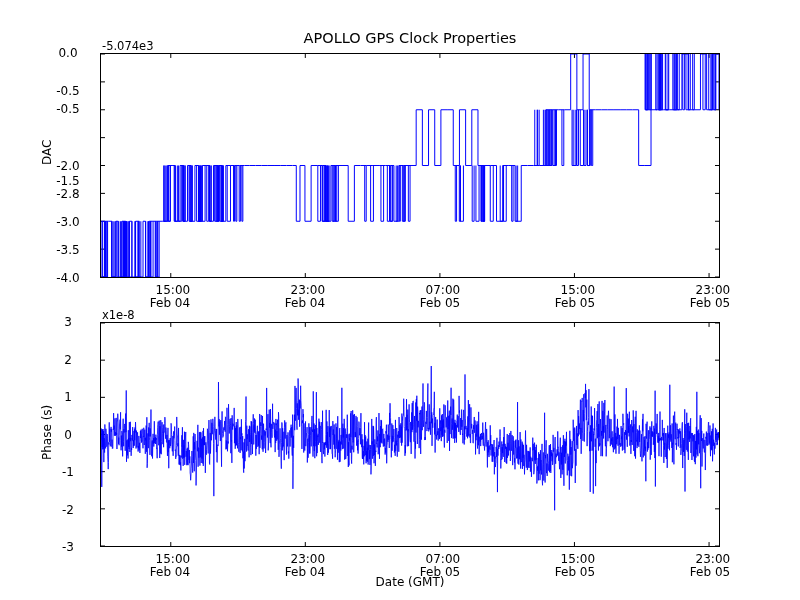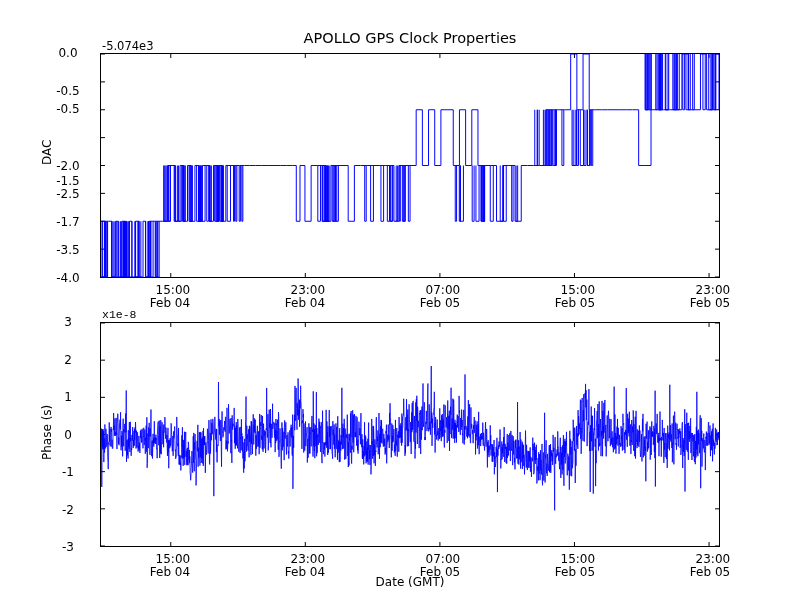--- a/index.html
+++ b/index.html
@@ -104,21 +104,20 @@
     white-space: nowrap;
   }
   #offset-dac {
     left: 102px;
     top: 39px;
     text-align: right;
   }
   #offset-phase {
     left: 102px;
     top: 308px;
-    font-family: Liberation Mono, monospace;
   }
 </style>
 </head>
 <body>
 
 <div id="figure">
 
   <div id="title">APOLLO GPS Clock Properties</div>
 
   <div class="offset-text" id="offset-dac">-5.074e3</div>
@@ -192,22 +191,22 @@
         <path d="M 0.00 118.41 L 0.26 106.49 L 0.52 110.50 L 0.78 165.42 L 1.03 107.56 L 1.29 125.13 L 1.55 107.52 L 1.81 127.54 L 2.07 107.03 L 2.33 127.17 L 2.58 109.08 L 2.84 140.35 L 3.10 116.16 L 3.36 116.48 L 3.62 130.73 L 3.88 102.36 L 4.14 116.86 L 4.39 123.45 L 4.65 126.56 L 4.91 106.72 L 5.17 110.22 L 5.43 113.42 L 5.69 124.81 L 5.94 123.13 L 6.20 112.06 L 6.46 116.15 L 6.72 135.10 L 6.98 140.48 L 7.24 147.44 L 7.49 140.77 L 7.75 120.42 L 8.01 122.64 L 8.27 100.24 L 8.53 119.93 L 8.79 119.24 L 9.05 106.68 L 9.30 124.47 L 9.56 121.72 L 9.82 119.93 L 10.08 104.81 L 10.34 109.69 L 10.60 107.31 L 10.85 124.78 L 11.11 117.65 L 11.37 126.63 L 11.63 125.81 L 11.89 126.43 L 12.15 106.82 L 12.41 107.67 L 12.66 90.93 L 12.92 107.15 L 13.18 103.49 L 13.44 113.78 L 13.70 107.49 L 13.96 96.22 L 14.21 110.29 L 14.47 113.84 L 14.73 110.06 L 14.99 112.51 L 15.25 95.74 L 15.51 112.66 L 15.76 111.36 L 16.02 127.16 L 16.28 99.20 L 16.54 99.30 L 16.80 91.52 L 17.06 95.46 L 17.32 106.87 L 17.57 122.00 L 17.83 115.61 L 18.09 123.32 L 18.35 113.82 L 18.61 101.82 L 18.87 99.93 L 19.12 97.47 L 19.38 107.26 L 19.64 90.06 L 19.90 118.34 L 20.16 128.46 L 20.42 113.58 L 20.68 124.74 L 20.93 109.12 L 21.19 110.52 L 21.45 112.27 L 21.71 134.57 L 21.97 106.40 L 22.23 96.58 L 22.48 119.55 L 22.74 124.31 L 23.00 107.06 L 23.26 110.42 L 23.52 103.32 L 23.78 101.84 L 24.04 108.26 L 24.29 128.93 L 24.55 94.12 L 24.81 91.32 L 25.07 110.21 L 25.33 68.05 L 25.59 140.08 L 25.84 118.44 L 26.10 131.35 L 26.36 127.76 L 26.62 133.57 L 26.88 117.56 L 27.14 136.70 L 27.39 108.18 L 27.65 124.94 L 27.91 115.99 L 28.17 127.13 L 28.43 100.02 L 28.69 118.87 L 28.95 130.16 L 29.20 119.57 L 29.46 99.70 L 29.72 119.30 L 29.98 115.86 L 30.24 134.00 L 30.50 126.18 L 30.75 128.07 L 31.01 112.94 L 31.27 115.54 L 31.53 118.60 L 31.79 105.04 L 32.05 120.72 L 32.31 126.17 L 32.56 118.21 L 32.82 124.20 L 33.08 108.92 L 33.34 123.71 L 33.60 107.40 L 33.86 118.31 L 34.11 105.38 L 34.37 110.49 L 34.63 99.94 L 34.89 108.19 L 35.15 126.67 L 35.41 113.90 L 35.66 108.57 L 35.92 125.13 L 36.18 125.56 L 36.44 112.92 L 36.70 110.33 L 36.96 123.31 L 37.22 129.70 L 37.47 124.01 L 37.73 126.35 L 37.99 113.94 L 38.25 128.42 L 38.51 120.88 L 38.77 124.15 L 39.02 131.11 L 39.28 119.50 L 39.54 108.93 L 39.80 116.12 L 40.06 107.72 L 40.32 108.99 L 40.58 120.71 L 40.83 112.00 L 41.09 111.41 L 41.35 106.72 L 41.61 119.19 L 41.87 120.55 L 42.13 126.43 L 42.38 114.53 L 42.64 115.08 L 42.90 105.71 L 43.16 120.16 L 43.42 123.12 L 43.68 115.66 L 43.93 107.60 L 44.19 116.28 L 44.45 131.98 L 44.71 115.77 L 44.97 118.54 L 45.23 103.54 L 45.49 104.82 L 45.74 129.95 L 46.00 95.11 L 46.26 146.09 L 46.52 141.82 L 46.78 127.10 L 47.04 111.40 L 47.29 122.37 L 47.55 126.26 L 47.81 105.38 L 48.07 114.34 L 48.33 100.74 L 48.59 115.92 L 48.85 118.91 L 49.10 133.08 L 49.36 106.38 L 49.62 114.42 L 49.88 105.04 L 50.14 87.31 L 50.40 118.04 L 50.65 132.02 L 50.91 134.50 L 51.17 121.13 L 51.43 118.53 L 51.69 136.76 L 51.95 124.12 L 52.21 111.84 L 52.46 121.67 L 52.72 116.03 L 52.98 124.67 L 53.24 116.74 L 53.50 99.11 L 53.76 121.34 L 54.01 116.10 L 54.27 118.96 L 54.53 115.07 L 54.79 122.06 L 55.05 112.64 L 55.31 117.76 L 55.56 116.23 L 55.82 126.78 L 56.08 125.87 L 56.34 136.46 L 56.60 112.85 L 56.86 105.72 L 57.12 102.56 L 57.37 99.49 L 57.63 113.90 L 57.89 123.35 L 58.15 120.65 L 58.41 98.46 L 58.67 103.63 L 58.92 136.22 L 59.18 104.22 L 59.44 120.42 L 59.70 131.62 L 59.96 98.02 L 60.22 123.36 L 60.48 132.41 L 60.73 119.58 L 60.99 102.68 L 61.25 100.06 L 61.51 105.33 L 61.77 111.83 L 62.03 122.30 L 62.28 115.44 L 62.54 102.47 L 62.80 125.34 L 63.06 109.95 L 63.32 109.80 L 63.58 110.30 L 63.83 101.36 L 64.09 94.97 L 64.35 97.99 L 64.61 112.46 L 64.87 116.78 L 65.13 105.44 L 65.39 108.26 L 65.64 119.91 L 65.90 120.52 L 66.16 112.92 L 66.42 125.21 L 66.68 134.09 L 66.94 115.39 L 67.19 105.83 L 67.45 130.32 L 67.71 118.34 L 67.97 146.53 L 68.23 123.48 L 68.49 117.94 L 68.75 123.44 L 69.00 126.32 L 69.26 116.63 L 69.52 116.04 L 69.78 124.25 L 70.04 119.65 L 70.30 101.21 L 70.55 103.06 L 70.81 112.41 L 71.07 121.05 L 71.33 126.20 L 71.59 129.47 L 71.85 122.35 L 72.11 114.00 L 72.36 133.99 L 72.62 112.36 L 72.88 109.30 L 73.14 116.34 L 73.40 113.42 L 73.66 113.39 L 73.91 104.47 L 74.17 118.61 L 74.43 128.86 L 74.69 127.81 L 74.95 137.10 L 75.21 133.93 L 75.46 134.50 L 75.72 123.59 L 75.98 94.79 L 76.24 106.21 L 76.50 113.49 L 76.76 113.47 L 77.02 124.38 L 77.27 121.32 L 77.53 133.87 L 77.79 105.87 L 78.05 124.81 L 78.31 142.77 L 78.57 133.08 L 78.82 139.06 L 79.08 142.95 L 79.34 133.75 L 79.60 143.48 L 79.86 140.70 L 80.12 148.77 L 80.38 133.77 L 80.63 135.66 L 80.89 122.93 L 81.15 113.23 L 81.41 124.90 L 81.67 105.19 L 81.93 136.95 L 82.18 124.58 L 82.44 144.19 L 82.70 117.93 L 82.96 135.90 L 83.22 123.44 L 83.48 135.70 L 83.73 109.68 L 83.99 143.16 L 84.25 130.81 L 84.51 119.79 L 84.77 115.07 L 85.03 109.96 L 85.29 134.94 L 85.54 129.12 L 85.80 140.34 L 86.06 143.49 L 86.32 126.70 L 86.58 132.47 L 86.84 142.89 L 87.09 125.83 L 87.35 143.44 L 87.61 119.92 L 87.87 122.71 L 88.13 130.53 L 88.39 138.17 L 88.65 128.13 L 88.90 141.49 L 89.16 134.56 L 89.42 151.39 L 89.68 153.28 L 89.94 158.69 L 90.20 154.98 L 90.45 146.42 L 90.71 142.27 L 90.97 136.20 L 91.23 129.13 L 91.49 134.74 L 91.75 149.17 L 92.01 150.97 L 92.26 138.57 L 92.52 114.35 L 92.78 141.23 L 93.04 110.89 L 93.30 119.15 L 93.56 149.60 L 93.81 120.15 L 94.07 127.60 L 94.33 111.98 L 94.59 117.76 L 94.85 134.19 L 95.11 138.72 L 95.36 163.90 L 95.62 154.35 L 95.88 142.30 L 96.14 128.31 L 96.40 118.90 L 96.66 129.43 L 96.92 120.29 L 97.17 102.75 L 97.43 145.01 L 97.69 134.11 L 97.95 125.71 L 98.21 135.91 L 98.47 114.51 L 98.72 110.15 L 98.98 125.45 L 99.24 143.96 L 99.50 109.86 L 99.76 113.48 L 100.02 135.54 L 100.28 110.36 L 100.53 141.24 L 100.79 125.79 L 101.05 116.80 L 101.31 136.83 L 101.57 118.03 L 101.83 115.42 L 102.08 141.72 L 102.34 108.84 L 102.60 144.20 L 102.86 106.10 L 103.12 123.21 L 103.38 119.12 L 103.63 114.33 L 103.89 123.20 L 104.15 114.19 L 104.41 124.03 L 104.67 151.25 L 104.93 133.01 L 105.19 120.38 L 105.44 131.63 L 105.70 132.95 L 105.96 127.39 L 106.22 123.43 L 106.48 121.13 L 106.74 106.71 L 106.99 108.31 L 107.25 116.96 L 107.51 131.65 L 107.77 118.81 L 108.03 107.08 L 108.29 97.93 L 108.55 108.29 L 108.80 141.58 L 109.06 142.73 L 109.32 122.99 L 109.58 110.94 L 109.84 131.73 L 110.10 122.11 L 110.35 97.21 L 110.61 116.33 L 110.87 118.32 L 111.13 100.75 L 111.39 101.51 L 111.65 112.23 L 111.90 107.68 L 112.16 96.71 L 112.42 99.02 L 112.68 104.70 L 112.94 121.62 L 113.20 174.70 L 113.46 114.97 L 113.71 111.08 L 113.97 105.90 L 114.23 94.69 L 114.49 104.80 L 114.75 108.39 L 115.01 117.51 L 115.26 117.62 L 115.52 107.06 L 115.78 130.27 L 116.04 106.86 L 116.30 139.86 L 116.56 140.66 L 116.82 124.73 L 117.07 122.77 L 117.33 123.67 L 117.59 123.89 L 117.85 59.62 L 118.11 93.60 L 118.37 104.38 L 118.62 97.07 L 118.88 112.73 L 119.14 99.58 L 119.40 110.34 L 119.66 118.73 L 119.92 119.11 L 120.18 97.98 L 120.43 104.62 L 120.69 129.22 L 120.95 145.01 L 121.21 101.00 L 121.47 89.18 L 121.73 107.84 L 121.98 111.28 L 122.24 115.42 L 122.50 114.46 L 122.76 114.21 L 123.02 106.79 L 123.28 105.32 L 123.53 108.19 L 123.79 103.37 L 124.05 98.86 L 124.31 106.33 L 124.57 109.72 L 124.83 94.65 L 125.09 95.03 L 125.34 127.51 L 125.60 118.52 L 125.86 118.99 L 126.12 126.92 L 126.38 85.57 L 126.64 102.49 L 126.89 129.45 L 127.15 123.48 L 127.41 119.46 L 127.67 121.52 L 127.93 81.86 L 128.19 92.64 L 128.45 102.38 L 128.70 111.48 L 128.96 104.78 L 129.22 98.40 L 129.48 96.79 L 129.74 101.15 L 130.00 103.24 L 130.25 131.37 L 130.51 95.86 L 130.77 119.38 L 131.03 118.40 L 131.29 141.16 L 131.55 93.12 L 131.80 97.92 L 132.06 107.54 L 132.32 101.55 L 132.58 101.80 L 132.84 102.14 L 133.10 102.32 L 133.36 104.26 L 133.61 85.67 L 133.87 121.28 L 134.13 104.05 L 134.39 105.53 L 134.65 126.90 L 134.91 106.09 L 135.16 124.05 L 135.42 107.87 L 135.68 99.95 L 135.94 123.23 L 136.20 103.23 L 136.46 116.56 L 136.72 121.69 L 136.97 126.47 L 137.23 96.80 L 137.49 105.78 L 137.75 120.32 L 138.01 122.89 L 138.27 129.89 L 138.52 126.03 L 138.78 122.39 L 139.04 105.32 L 139.30 112.97 L 139.56 131.10 L 139.82 115.24 L 140.08 116.99 L 140.33 104.75 L 140.59 128.38 L 140.85 97.14 L 141.11 113.45 L 141.37 111.36 L 141.63 126.29 L 141.88 129.67 L 142.14 114.11 L 142.40 136.48 L 142.66 129.81 L 142.92 147.64 L 143.18 151.00 L 143.43 120.43 L 143.69 146.78 L 143.95 128.47 L 144.21 116.90 L 144.47 139.45 L 144.73 128.73 L 144.99 99.45 L 145.24 97.58 L 145.50 74.20 L 145.76 114.65 L 146.02 129.67 L 146.28 103.61 L 146.54 117.20 L 146.79 112.31 L 147.05 123.56 L 147.31 122.97 L 147.57 128.69 L 147.83 107.94 L 148.09 107.17 L 148.35 126.43 L 148.60 135.52 L 148.86 103.66 L 149.12 120.00 L 149.38 104.29 L 149.64 110.73 L 149.90 112.55 L 150.15 125.28 L 150.41 133.34 L 150.67 98.96 L 150.93 122.13 L 151.19 99.73 L 151.45 107.75 L 151.70 120.48 L 151.96 132.22 L 152.22 110.23 L 152.48 98.68 L 152.74 92.09 L 153.00 101.37 L 153.26 122.53 L 153.51 103.30 L 153.77 109.44 L 154.03 96.33 L 154.29 110.79 L 154.55 101.19 L 154.81 97.56 L 155.06 112.43 L 155.32 133.86 L 155.58 112.96 L 155.84 126.94 L 156.10 112.95 L 156.36 110.03 L 156.62 108.53 L 156.87 103.69 L 157.13 112.18 L 157.39 124.98 L 157.65 109.47 L 157.91 123.76 L 158.17 121.42 L 158.42 109.41 L 158.68 132.39 L 158.94 107.33 L 159.20 91.79 L 159.46 126.04 L 159.72 111.86 L 159.97 104.68 L 160.23 100.25 L 160.49 103.90 L 160.75 92.90 L 161.01 117.65 L 161.27 113.60 L 161.53 119.10 L 161.78 127.46 L 162.04 93.80 L 162.30 120.97 L 162.56 129.93 L 162.82 124.59 L 163.08 101.56 L 163.33 110.19 L 163.59 126.57 L 163.85 120.74 L 164.11 108.31 L 164.37 109.45 L 164.63 113.53 L 164.89 109.47 L 165.14 131.16 L 165.40 119.82 L 165.66 106.58 L 165.92 107.88 L 166.18 65.52 L 166.44 102.93 L 166.69 106.71 L 166.95 115.56 L 167.21 112.12 L 167.47 91.95 L 167.73 128.51 L 167.99 124.03 L 168.25 114.87 L 168.50 104.73 L 168.76 87.38 L 169.02 105.51 L 169.28 100.79 L 169.54 117.34 L 169.80 121.17 L 170.05 86.80 L 170.31 119.87 L 170.57 125.45 L 170.83 101.74 L 171.09 104.05 L 171.35 110.62 L 171.60 115.79 L 171.86 101.54 L 172.12 81.47 L 172.38 106.84 L 172.64 103.18 L 172.90 102.50 L 173.16 100.16 L 173.41 99.84 L 173.67 103.86 L 173.93 113.59 L 174.19 115.54 L 174.45 101.06 L 174.71 130.26 L 174.96 107.64 L 175.22 121.11 L 175.48 96.80 L 175.74 102.98 L 176.00 101.46 L 176.26 118.86 L 176.52 109.11 L 176.77 117.41 L 177.03 97.51 L 177.29 102.46 L 177.55 109.92 L 177.81 127.96 L 178.07 89.99 L 178.32 94.89 L 178.58 135.04 L 178.84 122.97 L 179.10 118.61 L 179.36 118.52 L 179.62 106.29 L 179.87 116.74 L 180.13 118.89 L 180.39 125.41 L 180.65 138.37 L 180.91 146.98 L 181.17 120.75 L 181.43 100.35 L 181.68 101.82 L 181.94 128.52 L 182.20 106.17 L 182.46 125.46 L 182.72 123.53 L 182.98 124.13 L 183.23 120.02 L 183.49 109.73 L 183.75 138.36 L 184.01 105.24 L 184.27 98.31 L 184.53 101.87 L 184.79 116.64 L 185.04 102.25 L 185.30 101.37 L 185.56 100.28 L 185.82 125.22 L 186.08 132.80 L 186.34 114.52 L 186.59 113.07 L 186.85 119.20 L 187.11 124.50 L 187.37 120.91 L 187.63 110.33 L 187.89 131.59 L 188.15 129.50 L 188.40 136.88 L 188.66 131.54 L 188.92 114.44 L 189.18 113.83 L 189.44 108.26 L 189.70 124.66 L 189.95 116.81 L 190.21 106.54 L 190.47 107.28 L 190.73 102.59 L 190.99 115.52 L 191.25 105.08 L 191.50 125.86 L 191.76 133.49 L 192.02 133.88 L 192.28 92.44 L 192.54 167.32 L 192.80 141.02 L 193.06 113.81 L 193.31 126.02 L 193.57 107.98 L 193.83 102.22 L 194.09 92.50 L 194.35 108.16 L 194.61 63.49 L 194.86 95.14 L 195.12 98.57 L 195.38 75.63 L 195.64 66.12 L 195.90 65.52 L 196.16 86.26 L 196.42 103.62 L 196.67 107.62 L 196.93 81.09 L 197.19 93.21 L 197.45 78.04 L 197.71 56.01 L 197.97 62.47 L 198.22 97.63 L 198.48 87.52 L 198.74 93.20 L 199.00 77.32 L 199.26 104.66 L 199.52 78.00 L 199.77 86.20 L 200.03 78.56 L 200.29 63.32 L 200.55 78.28 L 200.81 82.81 L 201.07 97.98 L 201.33 104.78 L 201.58 127.09 L 201.84 102.59 L 202.10 98.29 L 202.36 100.95 L 202.62 86.93 L 202.88 95.16 L 203.13 91.92 L 203.39 130.68 L 203.65 101.20 L 203.91 106.41 L 204.17 124.45 L 204.43 128.75 L 204.69 121.76 L 204.94 115.24 L 205.20 99.35 L 205.46 124.28 L 205.72 116.34 L 205.98 114.99 L 206.24 110.96 L 206.49 110.61 L 206.75 105.08 L 207.01 140.76 L 207.27 126.74 L 207.53 116.70 L 207.79 135.96 L 208.05 120.69 L 208.30 112.56 L 208.56 101.23 L 208.82 111.04 L 209.08 131.55 L 209.34 105.05 L 209.60 131.69 L 209.85 121.03 L 210.11 113.53 L 210.37 108.90 L 210.63 105.09 L 210.89 124.49 L 211.15 109.16 L 211.40 99.66 L 211.66 93.77 L 211.92 108.37 L 212.18 109.93 L 212.44 107.43 L 212.70 134.81 L 212.96 68.95 L 213.21 108.97 L 213.47 124.26 L 213.73 101.42 L 213.99 129.23 L 214.25 107.11 L 214.51 136.40 L 214.76 121.77 L 215.02 102.86 L 215.28 119.61 L 215.54 124.33 L 215.80 123.43 L 216.06 69.77 L 216.32 134.47 L 216.57 105.90 L 216.83 131.23 L 217.09 119.71 L 217.35 113.46 L 217.61 115.12 L 217.87 111.69 L 218.12 122.89 L 218.38 118.17 L 218.64 96.49 L 218.90 111.47 L 219.16 99.68 L 219.42 120.80 L 219.67 106.88 L 219.93 103.80 L 220.19 129.31 L 220.45 130.15 L 220.71 104.58 L 220.97 99.96 L 221.23 107.42 L 221.48 135.75 L 221.74 141.41 L 222.00 121.81 L 222.26 88.47 L 222.52 120.84 L 222.78 120.08 L 223.03 128.78 L 223.29 132.28 L 223.55 121.38 L 223.81 121.13 L 224.07 127.41 L 224.33 120.65 L 224.59 134.75 L 224.84 125.18 L 225.10 120.04 L 225.36 123.20 L 225.62 112.43 L 225.88 87.63 L 226.14 112.45 L 226.39 125.91 L 226.65 99.29 L 226.91 123.41 L 227.17 110.01 L 227.43 133.17 L 227.69 104.05 L 227.94 130.75 L 228.20 130.88 L 228.46 121.68 L 228.72 118.81 L 228.98 87.86 L 229.24 114.95 L 229.50 105.63 L 229.75 127.33 L 230.01 104.46 L 230.27 127.19 L 230.53 110.43 L 230.79 103.82 L 231.05 103.99 L 231.30 104.86 L 231.56 123.18 L 231.82 132.09 L 232.08 132.30 L 232.34 136.94 L 232.60 98.97 L 232.86 113.02 L 233.11 107.48 L 233.37 120.30 L 233.63 122.75 L 233.89 102.36 L 234.15 126.95 L 234.41 112.55 L 234.66 128.73 L 234.92 135.45 L 235.18 131.42 L 235.44 126.53 L 235.70 101.28 L 235.96 127.08 L 236.22 116.85 L 236.47 104.92 L 236.73 122.95 L 236.99 123.60 L 237.25 137.93 L 237.51 94.04 L 237.77 124.14 L 238.02 130.86 L 238.28 119.68 L 238.54 127.37 L 238.80 117.94 L 239.06 140.40 L 239.32 107.25 L 239.57 106.04 L 239.83 140.03 L 240.09 124.67 L 240.35 119.63 L 240.61 128.70 L 240.87 112.95 L 241.13 122.53 L 241.38 111.08 L 241.64 65.37 L 241.90 108.94 L 242.16 127.25 L 242.42 117.33 L 242.68 101.57 L 242.93 115.56 L 243.19 106.08 L 243.45 126.72 L 243.71 121.38 L 243.97 96.72 L 244.23 106.11 L 244.49 137.83 L 244.74 126.77 L 245.00 106.49 L 245.26 111.26 L 245.52 137.19 L 245.78 133.96 L 246.04 116.58 L 246.29 112.38 L 246.55 116.21 L 246.81 109.28 L 247.07 92.52 L 247.33 105.22 L 247.59 134.16 L 247.84 112.36 L 248.10 145.28 L 248.36 120.22 L 248.62 138.70 L 248.88 143.73 L 249.14 111.71 L 249.40 118.58 L 249.65 116.08 L 249.91 125.35 L 250.17 130.92 L 250.43 91.17 L 250.69 115.36 L 250.95 88.79 L 251.20 137.83 L 251.46 141.87 L 251.72 123.88 L 251.98 127.64 L 252.24 118.65 L 252.50 88.08 L 252.76 113.73 L 253.01 120.43 L 253.27 92.55 L 253.53 130.43 L 253.79 121.52 L 254.05 95.38 L 254.31 91.88 L 254.56 108.04 L 254.82 115.29 L 255.08 110.17 L 255.34 114.98 L 255.60 95.53 L 255.86 93.73 L 256.12 103.17 L 256.37 123.69 L 256.63 121.67 L 256.89 95.03 L 257.15 104.57 L 257.41 128.49 L 257.67 118.51 L 257.92 131.76 L 258.18 120.59 L 258.44 116.44 L 258.70 99.50 L 258.96 100.52 L 259.22 113.29 L 259.47 111.99 L 259.73 106.02 L 259.99 109.40 L 260.25 122.38 L 260.51 105.38 L 260.77 90.94 L 261.03 111.48 L 261.28 118.17 L 261.54 125.26 L 261.80 112.22 L 262.06 135.31 L 262.32 137.16 L 262.58 117.40 L 262.83 137.07 L 263.09 129.25 L 263.35 131.53 L 263.61 142.63 L 263.87 123.95 L 264.13 134.53 L 264.39 100.05 L 264.64 128.82 L 264.90 113.02 L 265.16 133.33 L 265.42 114.98 L 265.68 114.61 L 265.94 141.54 L 266.19 129.22 L 266.45 139.45 L 266.71 119.52 L 266.97 138.08 L 267.23 125.80 L 267.49 140.00 L 267.74 116.73 L 268.00 142.85 L 268.26 111.88 L 268.52 100.43 L 268.78 128.11 L 269.04 122.97 L 269.30 137.35 L 269.55 128.19 L 269.81 143.22 L 270.07 137.70 L 270.33 127.70 L 270.59 123.14 L 270.85 152.72 L 271.10 144.40 L 271.36 128.10 L 271.62 96.81 L 271.88 122.22 L 272.14 119.45 L 272.40 136.89 L 272.66 132.35 L 272.91 103.79 L 273.17 134.11 L 273.43 104.33 L 273.69 110.65 L 273.95 141.52 L 274.21 122.54 L 274.46 133.26 L 274.72 117.42 L 274.98 122.65 L 275.24 144.17 L 275.50 128.81 L 275.76 130.17 L 276.02 98.83 L 276.27 94.98 L 276.53 122.05 L 276.79 121.58 L 277.05 125.54 L 277.31 114.54 L 277.57 119.29 L 277.82 108.37 L 278.08 132.43 L 278.34 128.23 L 278.60 119.98 L 278.86 90.87 L 279.12 110.02 L 279.37 137.02 L 279.63 111.95 L 279.89 115.82 L 280.15 125.33 L 280.41 104.04 L 280.67 120.47 L 280.93 97.78 L 281.18 120.65 L 281.44 98.45 L 281.70 116.04 L 281.96 121.54 L 282.22 107.86 L 282.48 107.00 L 282.73 106.71 L 282.99 116.78 L 283.25 124.71 L 283.51 116.50 L 283.77 111.90 L 284.03 119.66 L 284.29 124.26 L 284.54 116.59 L 284.80 125.98 L 285.06 132.75 L 285.32 126.23 L 285.58 130.75 L 285.84 109.16 L 286.09 111.34 L 286.35 102.60 L 286.61 141.54 L 286.87 124.02 L 287.13 122.26 L 287.39 112.67 L 287.64 118.29 L 287.90 119.92 L 288.16 102.48 L 288.42 110.69 L 288.68 117.84 L 288.94 113.68 L 289.20 126.11 L 289.45 90.72 L 289.71 102.82 L 289.97 80.97 L 290.23 95.43 L 290.49 96.15 L 290.75 115.59 L 291.00 117.85 L 291.26 135.52 L 291.52 119.57 L 291.78 101.37 L 292.04 128.94 L 292.30 113.82 L 292.56 120.30 L 292.81 103.08 L 293.07 119.74 L 293.33 117.68 L 293.59 113.35 L 293.85 106.98 L 294.11 115.53 L 294.36 130.68 L 294.62 122.86 L 294.88 127.67 L 295.14 134.04 L 295.40 97.77 L 295.66 129.31 L 295.91 118.88 L 296.17 118.78 L 296.43 123.51 L 296.69 105.93 L 296.95 111.36 L 297.21 134.89 L 297.47 120.33 L 297.72 112.78 L 297.98 115.59 L 298.24 110.07 L 298.50 109.22 L 298.76 129.91 L 299.02 94.90 L 299.27 106.86 L 299.53 116.12 L 299.79 103.75 L 300.05 102.80 L 300.31 112.19 L 300.57 115.57 L 300.83 101.17 L 301.08 120.92 L 301.34 104.62 L 301.60 123.75 L 301.86 91.37 L 302.12 120.76 L 302.38 99.62 L 302.63 94.74 L 302.89 94.15 L 303.15 93.32 L 303.41 93.23 L 303.67 76.39 L 303.93 87.20 L 304.19 104.55 L 304.44 106.47 L 304.70 106.81 L 304.96 134.01 L 305.22 123.18 L 305.48 131.34 L 305.74 95.10 L 305.99 108.60 L 306.25 104.77 L 306.51 76.86 L 306.77 107.99 L 307.03 92.60 L 307.29 124.46 L 307.54 103.42 L 307.80 87.35 L 308.06 109.35 L 308.32 107.10 L 308.58 124.22 L 308.84 97.61 L 309.10 82.07 L 309.35 96.80 L 309.61 100.30 L 309.87 111.05 L 310.13 117.78 L 310.39 120.25 L 310.65 99.86 L 310.90 104.72 L 311.16 132.14 L 311.42 104.24 L 311.68 90.18 L 311.94 110.15 L 312.20 80.80 L 312.46 107.72 L 312.71 84.38 L 312.97 78.83 L 313.23 78.66 L 313.49 101.99 L 313.75 108.16 L 314.01 119.81 L 314.26 105.56 L 314.52 93.80 L 314.78 113.59 L 315.04 136.71 L 315.30 119.41 L 315.56 126.77 L 315.81 80.19 L 316.07 110.56 L 316.33 76.89 L 316.59 98.51 L 316.85 73.39 L 317.11 96.44 L 317.37 122.07 L 317.62 84.38 L 317.88 89.03 L 318.14 105.24 L 318.40 98.75 L 318.66 99.82 L 318.92 104.09 L 319.17 126.26 L 319.43 117.72 L 319.69 90.79 L 319.95 92.00 L 320.21 88.20 L 320.47 107.97 L 320.73 132.15 L 320.98 87.82 L 321.24 110.40 L 321.50 117.71 L 321.76 103.79 L 322.02 84.29 L 322.28 108.14 L 322.53 89.05 L 322.79 82.32 L 323.05 61.01 L 323.31 97.29 L 323.57 104.74 L 323.83 97.91 L 324.09 88.76 L 324.34 79.99 L 324.60 81.85 L 324.86 118.12 L 325.12 115.06 L 325.38 117.89 L 325.64 101.54 L 325.89 99.62 L 326.15 101.91 L 326.41 88.70 L 326.67 95.43 L 326.93 109.06 L 327.19 107.13 L 327.44 95.44 L 327.70 70.73 L 327.96 61.03 L 328.22 106.87 L 328.48 105.86 L 328.74 109.35 L 329.00 108.22 L 329.25 82.05 L 329.51 88.62 L 329.77 107.40 L 330.03 99.61 L 330.29 104.58 L 330.55 112.72 L 330.80 92.01 L 331.06 77.38 L 331.32 43.41 L 331.58 101.14 L 331.84 90.09 L 332.10 123.99 L 332.36 104.16 L 332.61 96.44 L 332.87 105.73 L 333.13 93.21 L 333.39 92.15 L 333.65 92.50 L 333.91 86.48 L 334.16 86.66 L 334.42 69.43 L 334.68 112.38 L 334.94 100.68 L 335.20 130.74 L 335.46 106.88 L 335.71 94.80 L 335.97 108.22 L 336.23 113.78 L 336.49 112.92 L 336.75 117.56 L 337.01 108.18 L 337.27 97.41 L 337.52 113.11 L 337.78 109.31 L 338.04 110.08 L 338.30 118.70 L 338.56 108.25 L 338.82 106.19 L 339.07 113.29 L 339.33 115.84 L 339.59 117.15 L 339.85 86.06 L 340.11 115.66 L 340.37 102.46 L 340.63 98.28 L 340.88 109.06 L 341.14 105.30 L 341.40 119.20 L 341.66 93.15 L 341.92 112.54 L 342.18 113.14 L 342.43 91.82 L 342.69 114.84 L 342.95 98.53 L 343.21 114.30 L 343.47 97.41 L 343.73 105.60 L 343.98 82.14 L 344.24 120.38 L 344.50 125.62 L 344.76 107.73 L 345.02 110.64 L 345.28 82.98 L 345.54 93.18 L 345.79 94.55 L 346.05 96.12 L 346.31 105.31 L 346.57 95.30 L 346.83 98.42 L 347.09 107.78 L 347.34 120.99 L 347.60 96.50 L 347.86 78.19 L 348.12 106.94 L 348.38 93.68 L 348.64 104.61 L 348.90 118.97 L 349.15 96.04 L 349.41 88.44 L 349.67 129.06 L 349.93 92.95 L 350.19 112.12 L 350.45 92.08 L 350.70 84.36 L 350.96 92.84 L 351.22 65.33 L 351.48 101.41 L 351.74 116.12 L 352.00 102.19 L 352.26 96.36 L 352.51 107.73 L 352.77 102.56 L 353.03 76.34 L 353.29 116.74 L 353.55 105.95 L 353.81 77.34 L 354.06 89.92 L 354.32 116.00 L 354.58 100.47 L 354.84 121.00 L 355.10 97.68 L 355.36 108.53 L 355.61 101.01 L 355.87 116.30 L 356.13 113.13 L 356.39 102.85 L 356.65 120.60 L 356.91 98.66 L 357.17 98.31 L 357.42 92.42 L 357.68 105.39 L 357.94 97.57 L 358.20 93.79 L 358.46 94.68 L 358.72 107.08 L 358.97 109.96 L 359.23 73.54 L 359.49 90.47 L 359.75 88.25 L 360.01 107.91 L 360.27 110.09 L 360.53 112.84 L 360.78 95.90 L 361.04 102.74 L 361.30 107.93 L 361.56 105.03 L 361.82 87.37 L 362.08 104.68 L 362.33 97.87 L 362.59 112.86 L 362.85 111.67 L 363.11 121.36 L 363.37 100.85 L 363.63 90.71 L 363.88 87.66 L 364.14 91.45 L 364.40 122.60 L 364.66 104.36 L 364.92 117.81 L 365.18 51.89 L 365.44 96.03 L 365.69 98.89 L 365.95 107.22 L 366.21 103.85 L 366.47 111.94 L 366.73 112.56 L 366.99 114.68 L 367.24 105.79 L 367.50 107.99 L 367.76 116.36 L 368.02 94.21 L 368.28 114.51 L 368.54 77.81 L 368.80 100.19 L 369.05 113.56 L 369.31 103.21 L 369.57 95.60 L 369.83 81.93 L 370.09 115.53 L 370.35 111.98 L 370.60 121.10 L 370.86 120.92 L 371.12 85.14 L 371.38 103.47 L 371.64 106.30 L 371.90 101.79 L 372.16 104.54 L 372.41 111.80 L 372.67 110.44 L 372.93 107.83 L 373.19 120.77 L 373.45 121.27 L 373.71 103.16 L 373.96 107.06 L 374.22 99.64 L 374.48 94.82 L 374.74 110.70 L 375.00 110.81 L 375.26 98.31 L 375.51 103.04 L 375.77 132.61 L 376.03 111.77 L 376.29 118.31 L 376.55 102.78 L 376.81 108.96 L 377.07 114.64 L 377.32 99.17 L 377.58 123.34 L 377.84 126.70 L 378.10 104.62 L 378.36 102.04 L 378.62 123.44 L 378.87 89.66 L 379.13 112.32 L 379.39 132.32 L 379.65 115.80 L 379.91 114.83 L 380.17 114.89 L 380.43 119.73 L 380.68 111.88 L 380.94 124.21 L 381.20 114.54 L 381.46 113.44 L 381.72 110.97 L 381.98 117.83 L 382.23 114.03 L 382.49 117.18 L 382.75 116.99 L 383.01 100.50 L 383.27 121.24 L 383.53 123.83 L 383.78 110.75 L 384.04 112.96 L 384.30 121.07 L 384.56 124.70 L 384.82 128.67 L 385.08 121.53 L 385.34 119.79 L 385.59 104.70 L 385.85 99.97 L 386.11 122.39 L 386.37 124.63 L 386.63 117.88 L 386.89 106.89 L 387.14 115.67 L 387.40 131.45 L 387.66 145.71 L 387.92 120.28 L 388.18 133.67 L 388.44 118.23 L 388.70 130.45 L 388.95 124.43 L 389.21 135.28 L 389.47 133.50 L 389.73 127.68 L 389.99 123.57 L 390.25 128.02 L 390.50 103.24 L 390.76 123.68 L 391.02 113.13 L 391.28 133.72 L 391.54 123.22 L 391.80 122.08 L 392.06 122.98 L 392.31 139.79 L 392.57 138.80 L 392.83 122.50 L 393.09 140.10 L 393.35 125.26 L 393.61 134.59 L 393.86 130.93 L 394.12 122.00 L 394.38 118.08 L 394.64 152.67 L 394.90 130.23 L 395.16 136.81 L 395.41 134.76 L 395.67 145.35 L 395.93 141.76 L 396.19 140.96 L 396.45 125.02 L 396.71 135.09 L 396.97 125.63 L 397.22 115.83 L 397.48 131.18 L 397.74 170.64 L 398.00 126.96 L 398.26 133.81 L 398.52 123.21 L 398.77 123.71 L 399.03 127.15 L 399.29 119.62 L 399.55 125.20 L 399.81 123.20 L 400.07 114.82 L 400.33 107.39 L 400.58 114.34 L 400.84 130.23 L 401.10 146.75 L 401.36 137.41 L 401.62 138.15 L 401.88 124.80 L 402.13 119.54 L 402.39 137.45 L 402.65 125.30 L 402.91 131.22 L 403.17 122.32 L 403.43 133.70 L 403.68 135.01 L 403.94 115.13 L 404.20 123.62 L 404.46 105.01 L 404.72 120.84 L 404.98 140.24 L 405.24 122.17 L 405.49 122.04 L 405.75 126.85 L 406.01 124.49 L 406.27 138.70 L 406.53 141.31 L 406.79 125.29 L 407.04 141.97 L 407.30 122.25 L 407.56 111.95 L 407.82 136.07 L 408.08 133.20 L 408.34 120.80 L 408.60 131.12 L 408.85 133.65 L 409.11 113.06 L 409.37 122.37 L 409.63 128.59 L 409.89 127.12 L 410.15 111.05 L 410.40 121.61 L 410.66 139.20 L 410.92 135.59 L 411.18 108.92 L 411.44 115.42 L 411.70 128.97 L 411.95 128.66 L 412.21 114.26 L 412.47 113.06 L 412.73 117.64 L 412.99 143.43 L 413.25 134.70 L 413.51 114.26 L 413.76 118.82 L 414.02 132.73 L 414.28 118.78 L 414.54 125.65 L 414.80 140.74 L 415.06 136.49 L 415.31 147.63 L 415.57 136.22 L 415.83 118.42 L 416.09 125.81 L 416.35 117.61 L 416.61 131.94 L 416.87 136.54 L 417.12 136.47 L 417.38 125.64 L 417.64 136.56 L 417.90 79.79 L 418.16 139.48 L 418.42 141.97 L 418.67 133.19 L 418.93 118.30 L 419.19 142.89 L 419.45 124.41 L 419.71 130.42 L 419.97 137.47 L 420.23 124.44 L 420.48 110.05 L 420.74 121.41 L 421.00 146.88 L 421.26 117.54 L 421.52 140.41 L 421.78 139.76 L 422.03 138.55 L 422.29 125.80 L 422.55 119.72 L 422.81 147.20 L 423.07 121.68 L 423.33 136.05 L 423.58 134.09 L 423.84 123.06 L 424.10 144.36 L 424.36 132.93 L 424.62 137.97 L 424.88 152.73 L 425.14 140.51 L 425.39 138.72 L 425.65 123.37 L 425.91 108.49 L 426.17 126.91 L 426.43 137.20 L 426.69 145.96 L 426.94 122.91 L 427.20 134.19 L 427.46 144.14 L 427.72 148.37 L 427.98 145.99 L 428.24 129.01 L 428.50 145.94 L 428.75 140.54 L 429.01 129.22 L 429.27 132.94 L 429.53 146.21 L 429.79 129.67 L 430.05 139.59 L 430.30 137.58 L 430.56 125.50 L 430.82 150.03 L 431.08 134.93 L 431.34 136.91 L 431.60 144.23 L 431.85 155.22 L 432.11 139.47 L 432.37 136.11 L 432.63 137.64 L 432.89 139.45 L 433.15 115.69 L 433.41 128.60 L 433.66 121.89 L 433.92 128.36 L 434.18 152.57 L 434.44 150.61 L 434.70 148.29 L 434.96 120.72 L 435.21 138.59 L 435.47 125.07 L 435.73 142.17 L 435.99 128.37 L 436.25 134.77 L 436.51 138.03 L 436.77 122.84 L 437.02 144.47 L 437.28 161.93 L 437.54 159.05 L 437.80 144.65 L 438.06 149.08 L 438.32 142.78 L 438.57 136.18 L 438.83 158.75 L 439.09 130.42 L 439.35 147.52 L 439.61 152.05 L 439.87 132.33 L 440.13 135.21 L 440.38 158.63 L 440.64 156.44 L 440.90 128.31 L 441.16 148.62 L 441.42 138.23 L 441.68 149.50 L 441.93 152.83 L 442.19 140.81 L 442.45 121.96 L 442.71 160.18 L 442.97 163.76 L 443.23 149.39 L 443.48 142.00 L 443.74 130.56 L 444.00 142.39 L 444.26 159.04 L 444.52 134.74 L 444.78 133.24 L 445.04 90.54 L 445.29 150.36 L 445.55 160.94 L 445.81 133.21 L 446.07 136.46 L 446.33 125.81 L 446.59 118.28 L 446.84 150.34 L 447.10 151.52 L 447.36 141.76 L 447.62 154.31 L 447.88 132.01 L 448.14 139.67 L 448.40 139.68 L 448.65 147.82 L 448.91 148.88 L 449.17 142.00 L 449.43 133.05 L 449.69 123.37 L 449.95 150.60 L 450.20 136.64 L 450.46 123.17 L 450.72 149.33 L 450.98 122.16 L 451.24 151.31 L 451.50 136.20 L 451.75 130.47 L 452.01 134.39 L 452.27 128.16 L 452.53 139.43 L 452.79 131.63 L 453.05 143.14 L 453.31 140.63 L 453.56 112.87 L 453.82 126.67 L 454.08 129.78 L 454.34 125.97 L 454.60 140.83 L 454.86 151.37 L 455.11 188.98 L 455.37 118.21 L 455.63 115.06 L 455.89 137.72 L 456.15 142.03 L 456.41 131.85 L 456.67 132.60 L 456.92 135.36 L 457.18 134.22 L 457.44 128.13 L 457.70 127.36 L 457.96 133.72 L 458.22 109.35 L 458.47 125.56 L 458.73 125.00 L 458.99 128.89 L 459.25 139.10 L 459.51 130.56 L 459.77 140.98 L 460.03 147.52 L 460.28 137.58 L 460.54 121.77 L 460.80 115.73 L 461.06 132.34 L 461.32 156.37 L 461.58 125.03 L 461.83 142.75 L 462.09 130.89 L 462.35 143.36 L 462.61 152.75 L 462.87 139.31 L 463.13 123.38 L 463.38 148.19 L 463.64 124.39 L 463.90 113.18 L 464.16 146.12 L 464.42 164.24 L 464.68 118.99 L 464.94 135.19 L 465.19 130.49 L 465.45 116.81 L 465.71 141.75 L 465.97 119.85 L 466.23 131.46 L 466.49 119.55 L 466.74 123.67 L 467.00 109.82 L 467.26 138.74 L 467.52 139.19 L 467.78 153.68 L 468.04 138.99 L 468.30 131.85 L 468.55 133.14 L 468.81 135.11 L 469.07 148.75 L 469.33 134.68 L 469.59 147.22 L 469.85 168.16 L 470.10 140.48 L 470.36 108.74 L 470.62 154.09 L 470.88 124.38 L 471.14 117.43 L 471.40 132.76 L 471.65 125.20 L 471.91 132.23 L 472.17 154.61 L 472.43 133.70 L 472.69 119.15 L 472.95 146.50 L 473.21 142.86 L 473.46 140.18 L 473.72 97.59 L 473.98 111.08 L 474.24 118.96 L 474.50 106.42 L 474.76 121.53 L 475.01 128.90 L 475.27 105.45 L 475.53 110.21 L 475.79 161.42 L 476.05 133.05 L 476.31 127.28 L 476.57 144.01 L 476.82 126.10 L 477.08 103.85 L 477.34 121.73 L 477.60 123.20 L 477.86 111.41 L 478.12 116.53 L 478.37 126.95 L 478.63 87.88 L 478.89 114.23 L 479.15 93.97 L 479.41 107.09 L 479.67 112.53 L 479.92 101.38 L 480.18 105.44 L 480.44 107.01 L 480.70 90.93 L 480.96 77.35 L 481.22 117.06 L 481.48 105.90 L 481.73 132.00 L 481.99 117.02 L 482.25 78.59 L 482.51 79.13 L 482.77 75.58 L 483.03 108.88 L 483.28 111.85 L 483.54 118.92 L 483.80 87.73 L 484.06 99.11 L 484.32 71.85 L 484.58 100.31 L 484.84 119.68 L 485.09 110.23 L 485.35 91.16 L 485.61 70.79 L 485.87 75.67 L 486.13 61.45 L 486.39 85.10 L 486.64 67.77 L 486.90 98.02 L 487.16 92.53 L 487.42 77.29 L 487.68 124.24 L 487.94 109.45 L 488.20 104.71 L 488.45 101.81 L 488.71 99.48 L 488.97 102.77 L 489.23 95.46 L 489.49 66.69 L 489.75 107.00 L 490.00 121.89 L 490.26 129.29 L 490.52 109.72 L 490.78 170.44 L 491.04 103.22 L 491.30 123.25 L 491.55 128.88 L 491.81 84.27 L 492.07 119.33 L 492.33 93.18 L 492.59 109.85 L 492.85 102.46 L 493.11 93.70 L 493.36 128.74 L 493.62 109.38 L 493.88 172.16 L 494.14 112.16 L 494.40 113.03 L 494.66 106.42 L 494.91 108.26 L 495.17 85.78 L 495.43 109.14 L 495.69 124.90 L 495.95 116.70 L 496.21 164.59 L 496.47 128.49 L 496.72 141.36 L 496.98 105.69 L 497.24 97.97 L 497.50 97.28 L 497.76 88.88 L 498.02 116.25 L 498.27 110.39 L 498.53 81.77 L 498.79 115.94 L 499.05 128.69 L 499.31 101.91 L 499.57 114.86 L 499.82 79.12 L 500.08 124.45 L 500.34 121.21 L 500.60 123.51 L 500.86 108.98 L 501.12 96.91 L 501.38 106.07 L 501.63 134.34 L 501.89 122.03 L 502.15 108.94 L 502.41 113.74 L 502.67 78.60 L 502.93 113.10 L 503.18 134.40 L 503.44 88.66 L 503.70 110.32 L 503.96 104.06 L 504.22 116.55 L 504.48 80.56 L 504.74 110.61 L 504.99 92.94 L 505.25 89.11 L 505.51 77.70 L 505.77 113.40 L 506.03 124.35 L 506.29 104.64 L 506.54 102.83 L 506.80 134.56 L 507.06 126.91 L 507.32 122.57 L 507.58 105.59 L 507.84 93.32 L 508.10 104.05 L 508.35 107.66 L 508.61 119.31 L 508.87 92.73 L 509.13 88.58 L 509.39 95.94 L 509.65 102.31 L 509.90 116.22 L 510.16 111.29 L 510.42 96.67 L 510.68 115.71 L 510.94 124.23 L 511.20 122.48 L 511.45 109.91 L 511.71 97.02 L 511.97 122.67 L 512.23 116.59 L 512.49 119.12 L 512.75 109.25 L 513.01 120.42 L 513.26 125.36 L 513.52 115.17 L 513.78 121.60 L 514.04 130.39 L 514.30 111.85 L 514.56 107.58 L 514.81 64.17 L 515.07 103.78 L 515.33 127.50 L 515.59 92.23 L 515.85 119.43 L 516.11 126.42 L 516.37 110.92 L 516.62 131.85 L 516.88 114.51 L 517.14 118.42 L 517.40 122.34 L 517.66 104.52 L 517.92 117.12 L 518.17 96.78 L 518.43 117.93 L 518.69 123.88 L 518.95 105.76 L 519.21 114.82 L 519.47 118.24 L 519.72 131.95 L 519.98 123.81 L 520.24 112.86 L 520.50 122.83 L 520.76 121.11 L 521.02 121.71 L 521.28 124.48 L 521.53 125.01 L 521.79 104.01 L 522.05 117.27 L 522.31 114.45 L 522.57 124.02 L 522.83 106.04 L 523.08 128.71 L 523.34 111.54 L 523.60 91.61 L 523.86 100.06 L 524.12 102.53 L 524.38 101.31 L 524.64 127.89 L 524.89 126.72 L 525.15 110.19 L 525.41 114.39 L 525.67 131.37 L 525.93 113.88 L 526.19 107.99 L 526.44 112.90 L 526.70 106.90 L 526.96 65.69 L 527.22 117.66 L 527.48 112.34 L 527.74 109.49 L 527.99 124.90 L 528.25 91.58 L 528.51 92.83 L 528.77 110.13 L 529.03 96.43 L 529.29 110.83 L 529.55 104.37 L 529.80 114.43 L 530.06 89.53 L 530.32 105.24 L 530.58 123.72 L 530.84 117.20 L 531.10 106.30 L 531.35 102.25 L 531.61 132.06 L 531.87 118.09 L 532.13 120.06 L 532.39 97.87 L 532.65 104.81 L 532.91 123.07 L 533.16 104.44 L 533.42 107.77 L 533.68 110.31 L 533.94 88.15 L 534.20 96.14 L 534.46 129.03 L 534.71 102.02 L 534.97 125.99 L 535.23 127.01 L 535.49 134.44 L 535.75 101.20 L 536.01 94.63 L 536.27 136.81 L 536.52 110.25 L 536.78 88.62 L 537.04 110.36 L 537.30 119.47 L 537.56 118.38 L 537.82 126.20 L 538.07 107.29 L 538.33 123.67 L 538.59 116.05 L 538.85 112.16 L 539.11 108.54 L 539.37 123.37 L 539.62 124.92 L 539.88 117.72 L 540.14 103.30 L 540.40 120.01 L 540.66 108.52 L 540.92 127.08 L 541.18 135.04 L 541.43 131.52 L 541.69 128.65 L 541.95 123.87 L 542.21 112.19 L 542.47 128.01 L 542.73 139.60 L 542.98 114.32 L 543.24 97.17 L 543.50 109.29 L 543.76 91.67 L 544.02 135.54 L 544.28 129.32 L 544.54 125.99 L 544.79 114.87 L 545.05 133.74 L 545.31 118.02 L 545.57 126.42 L 545.83 114.17 L 546.09 129.03 L 546.34 124.79 L 546.60 159.70 L 546.86 101.69 L 547.12 114.53 L 547.38 116.64 L 547.64 105.22 L 547.89 99.53 L 548.15 129.78 L 548.41 120.27 L 548.67 127.86 L 548.93 114.35 L 549.19 108.20 L 549.45 126.18 L 549.70 117.30 L 549.96 116.98 L 550.22 112.20 L 550.48 107.58 L 550.74 104.27 L 551.00 137.89 L 551.25 127.83 L 551.51 114.85 L 551.77 105.65 L 552.03 133.11 L 552.29 111.18 L 552.55 99.27 L 552.81 114.56 L 553.06 109.29 L 553.32 114.69 L 553.58 113.59 L 553.84 110.29 L 554.10 122.90 L 554.36 118.93 L 554.61 103.76 L 554.87 110.40 L 555.13 130.10 L 555.39 106.52 L 555.65 136.27 L 555.91 68.29 L 556.17 164.98 L 556.42 115.44 L 556.68 113.87 L 556.94 101.29 L 557.20 106.58 L 557.46 111.86 L 557.72 101.62 L 557.97 91.74 L 558.23 109.97 L 558.49 120.59 L 558.75 119.91 L 559.01 114.25 L 559.27 120.96 L 559.52 110.90 L 559.78 134.38 L 560.04 116.26 L 560.30 119.17 L 560.56 107.62 L 560.82 89.37 L 561.08 118.29 L 561.33 116.27 L 561.59 118.20 L 561.85 117.29 L 562.11 134.89 L 562.37 114.95 L 562.63 118.44 L 562.88 117.92 L 563.14 97.75 L 563.40 113.68 L 563.66 111.24 L 563.92 118.46 L 564.18 110.93 L 564.44 123.55 L 564.69 141.18 L 564.95 105.90 L 565.21 127.78 L 565.47 124.37 L 565.73 120.79 L 565.99 135.27 L 566.24 111.13 L 566.50 116.22 L 566.76 120.29 L 567.02 120.96 L 567.28 137.22 L 567.54 121.81 L 567.79 111.10 L 568.05 146.16 L 568.31 126.63 L 568.57 103.59 L 568.83 126.99 L 569.09 123.76 L 569.35 112.37 L 569.60 115.90 L 569.86 110.45 L 570.12 112.75 L 570.38 128.43 L 570.64 62.31 L 570.90 117.74 L 571.15 113.51 L 571.41 103.18 L 571.67 119.68 L 571.93 112.60 L 572.19 112.26 L 572.45 116.89 L 572.71 126.10 L 572.96 101.37 L 573.22 140.49 L 573.48 120.78 L 573.74 122.64 L 574.00 120.62 L 574.26 93.48 L 574.51 125.97 L 574.77 142.58 L 575.03 108.08 L 575.29 92.82 L 575.55 89.45 L 575.81 99.53 L 576.07 117.26 L 576.32 101.29 L 576.58 100.56 L 576.84 122.91 L 577.10 121.13 L 577.36 127.90 L 577.62 108.27 L 577.87 101.56 L 578.13 107.62 L 578.39 106.97 L 578.65 116.53 L 578.91 114.99 L 579.17 124.54 L 579.42 107.34 L 579.68 115.72 L 579.94 108.82 L 580.20 110.44 L 580.46 111.47 L 580.72 106.35 L 580.98 125.99 L 581.23 124.96 L 581.49 109.21 L 581.75 133.08 L 582.01 129.94 L 582.27 127.04 L 582.53 121.42 L 582.78 106.73 L 583.04 100.97 L 583.30 100.15 L 583.56 146.34 L 583.82 118.33 L 584.08 116.10 L 584.34 130.08 L 584.59 123.39 L 584.85 118.06 L 585.11 134.16 L 585.37 111.48 L 585.63 87.05 L 585.89 170.03 L 586.14 101.95 L 586.40 108.29 L 586.66 116.33 L 586.92 123.97 L 587.18 128.01 L 587.44 104.11 L 587.69 90.51 L 587.95 114.93 L 588.21 129.75 L 588.47 101.02 L 588.73 118.98 L 588.99 123.57 L 589.25 138.13 L 589.50 100.70 L 589.76 117.51 L 590.02 115.19 L 590.28 109.32 L 590.54 119.97 L 590.80 103.89 L 591.05 116.44 L 591.31 98.65 L 591.57 96.09 L 591.83 131.13 L 592.09 114.52 L 592.35 113.00 L 592.61 110.93 L 592.86 138.23 L 593.12 115.86 L 593.38 111.19 L 593.64 112.91 L 593.90 119.41 L 594.16 113.13 L 594.41 134.49 L 594.67 128.72 L 594.93 113.48 L 595.19 139.08 L 595.45 140.03 L 595.71 112.02 L 595.96 121.59 L 596.22 142.44 L 596.48 118.98 L 596.74 135.32 L 597.00 135.77 L 597.26 104.78 L 597.52 127.56 L 597.77 69.44 L 598.03 132.67 L 598.29 108.82 L 598.55 110.78 L 598.81 134.42 L 599.07 115.91 L 599.32 107.55 L 599.58 122.38 L 599.84 111.06 L 600.10 123.70 L 600.36 127.04 L 600.62 131.41 L 600.88 102.00 L 601.13 93.09 L 601.39 130.87 L 601.65 166.73 L 601.91 113.91 L 602.17 95.99 L 602.43 119.04 L 602.68 108.87 L 602.94 144.83 L 603.20 130.86 L 603.46 116.32 L 603.72 117.20 L 603.98 122.53 L 604.24 126.55 L 604.49 117.64 L 604.75 111.51 L 605.01 126.96 L 605.27 130.46 L 605.53 130.53 L 605.79 117.86 L 606.04 124.86 L 606.30 148.36 L 606.56 132.01 L 606.82 114.87 L 607.08 116.75 L 607.34 109.57 L 607.59 123.60 L 607.85 121.45 L 608.11 111.07 L 608.37 120.53 L 608.63 123.85 L 608.89 119.13 L 609.15 106.34 L 609.40 99.89 L 609.66 100.37 L 609.92 122.88 L 610.18 110.79 L 610.44 118.63 L 610.70 121.55 L 610.95 103.40 L 611.21 124.89 L 611.47 134.38 L 611.73 113.48 L 611.99 116.85 L 612.25 127.63 L 612.51 109.27 L 612.76 128.41 L 613.02 119.77 L 613.28 106.74 L 613.54 139.54 L 613.80 128.08 L 614.06 101.32 L 614.31 123.97 L 614.57 117.80 L 614.83 119.54 L 615.09 126.16 L 615.35 132.60 L 615.61 120.81 L 615.86 126.87 L 616.12 126.19 L 616.38 105.80 L 616.64 117.75 L 616.90 113.21 L 617.16 120.04 L 617.42 108.41 L 617.67 107.51 L 617.93 123.25 L 618.19 120.73 L 618.45 122.58 L 618.71 110.68 L 618.97 118.26 L 619.22 110.36 L 619.48 115.53 L 619.74 110.13 L 620.00 116.58" fill="none" stroke="#0000ff" stroke-width="0.8"></path>
       </svg>
   </div>
 
   <div id="ticks-layer">
       <div class="tick-label ytick" style="left: 42px; width: 52px; top: 53px;">0.0</div>
       <div class="tick-label ytick" style="left: 42px; width: 52px; top: 81.125px; margin-top: 10px;">-0.5</div>
       <div class="tick-label ytick" style="left: 42px; width: 52px; top: 109.25px;">-0.5</div>
       <div class="tick-label ytick" style="left: 42px; width: 52px; top: 137.375px; margin-top: 44px;">-1.5</div>
       <div class="tick-label ytick" style="left: 42px; width: 52px; top: 165.5px;">-2.0</div>
-      <div class="tick-label ytick" style="left: 42px; width: 52px; top: 193.625px;">-2.5</div>
-      <div class="tick-label ytick" style="left: 42px; width: 52px; top: 221.75px;">-1.7</div>
+      <div class="tick-label ytick" style="left: 42px; width: 52px; top: 193.625px;">-2.8</div>
+      <div class="tick-label ytick" style="left: 42px; width: 52px; top: 221.75px;">-3.0</div>
       <div class="tick-label ytick" style="left: 42px; width: 52px; top: 249.875px;">-3.5</div>
       <div class="tick-label ytick" style="left: 42px; width: 52px; top: 278px;">-4.0</div>
       <div class="tick-label ytick" style="left: 42px; width: 52px; top: 322px;">3</div>
       <div class="tick-label ytick" style="left: 42px; width: 52px; top: 359.5px;">2</div>
       <div class="tick-label ytick" style="left: 42px; width: 52px; top: 397px;">1</div>
       <div class="tick-label ytick" style="left: 42px; width: 52px; top: 434.5px;">0</div>
       <div class="tick-label ytick" style="left: 42px; width: 52px; top: 472px;">-1</div>
       <div class="tick-label ytick" style="left: 42px; width: 52px; top: 509.5px;">-2</div>
       <div class="tick-label ytick" style="left: 42px; width: 52px; top: 547px;">-3</div>
       <div class="tick-label xtick" style="left: 169.998px; top: 284px;"><div>15:00</div><div>Feb 04</div></div>

